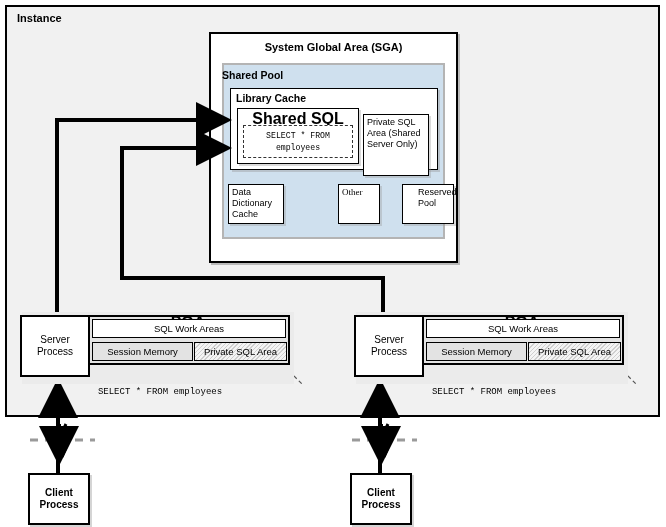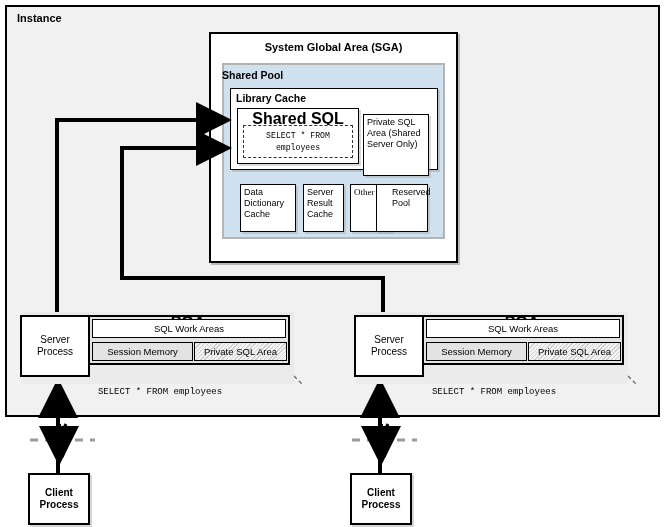--- a/index.html
+++ b/index.html
@@ -34,25 +34,25 @@
                    display:flex;align-items:center;justify-content:center;text-align:center;
                    font-family:"Liberation Mono",monospace;font-size:8.2px;line-height:1.35;color:#000;}
 
   
   #private-sql-shared{left:363px;top:102px;width:66px;height:62px;background:#fff;border:1.5px solid #000;
                       box-shadow:2px 2px 0 rgba(150,150,150,.35);padding:2px 3px;
                       font-size:9px;line-height:1.22;color:#000;margin-top:12px;}
 
   
   .poolbox{background:#fff;border:1.5px solid #000;box-shadow:2px 2px 0 rgba(150,150,150,.35);
-           padding:2px 3px;font-size:9px;line-height:1.22;color:#000;top:184px;height:48px;margin-left:12px;}
+           padding:2px 3px;font-size:9px;line-height:1.22;color:#000;top:184px;height:40px;}
   #pool-ddc{left:228px;width:56px;}
   #pool-srcache{left:291px;width:41px;}
   #pool-other{left:338px;width:42px;font-family:Liberation Serif, serif;}
-  #pool-reserved{left:364px;width:52px;padding-left:15px;}
+  #pool-reserved{left:402px;width:52px;padding-left:15px;}
 
   
   #wires{left:0;top:0;width:666px;height:527px;}
 
   
   .pga-panel{background:#ebebeb;height:72px;top:312px;}
   #pga-panel-left{left:22px;width:272px;}
   #pga-panel-right{left:356px;width:272px;}
 
   .server-process{background:#fff;border:2px solid #000;width:70px;height:62px;top:315px;
@@ -115,21 +115,20 @@
   <div id="library-cache" class="abs"></div>
   <div id="library-cache-title" class="abs">Library Cache</div>
 
   <div id="shared-sql-area" class="abs"></div>
   <div id="shared-sql-title" class="abs">Shared SQL Area</div>
   <div id="shared-sql-stmt" class="abs">SELECT * FROM employees</div>
 
   <div id="private-sql-shared" class="abs">Private SQL Area (Shared Server Only)</div>
 
   <div id="pool-ddc" class="abs poolbox">Data Dictionary Cache</div>
-  <div id="pool-srcache" class="abs poolbox">Server Result Cache</div>
   <div id="pool-other" class="abs poolbox">Other</div>
   <div id="pool-reserved" class="abs poolbox">Reserved Pool</div>
 
   <svg id="wires" class="abs">
     <defs>
       <marker id="ah" markerWidth="9" markerHeight="9" refX="8" refY="4.5" orient="auto">
         <path d="M0,0 L9,4.5 L0,9 z" fill="#000"></path>
       </marker>
       <marker id="ahu" markerWidth="10" markerHeight="10" refX="9" refY="5" orient="auto">
         <path d="M0,0 L10,5 L0,10 z" fill="#000"></path>

